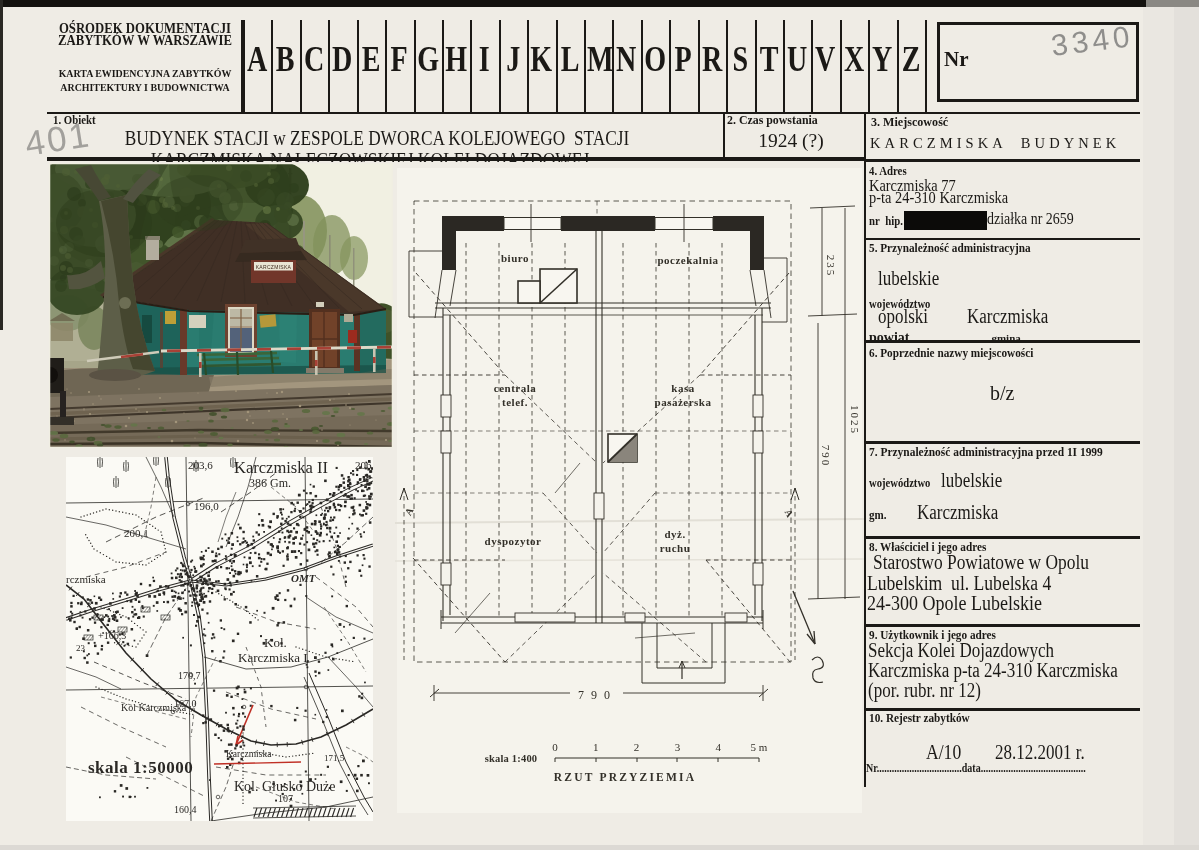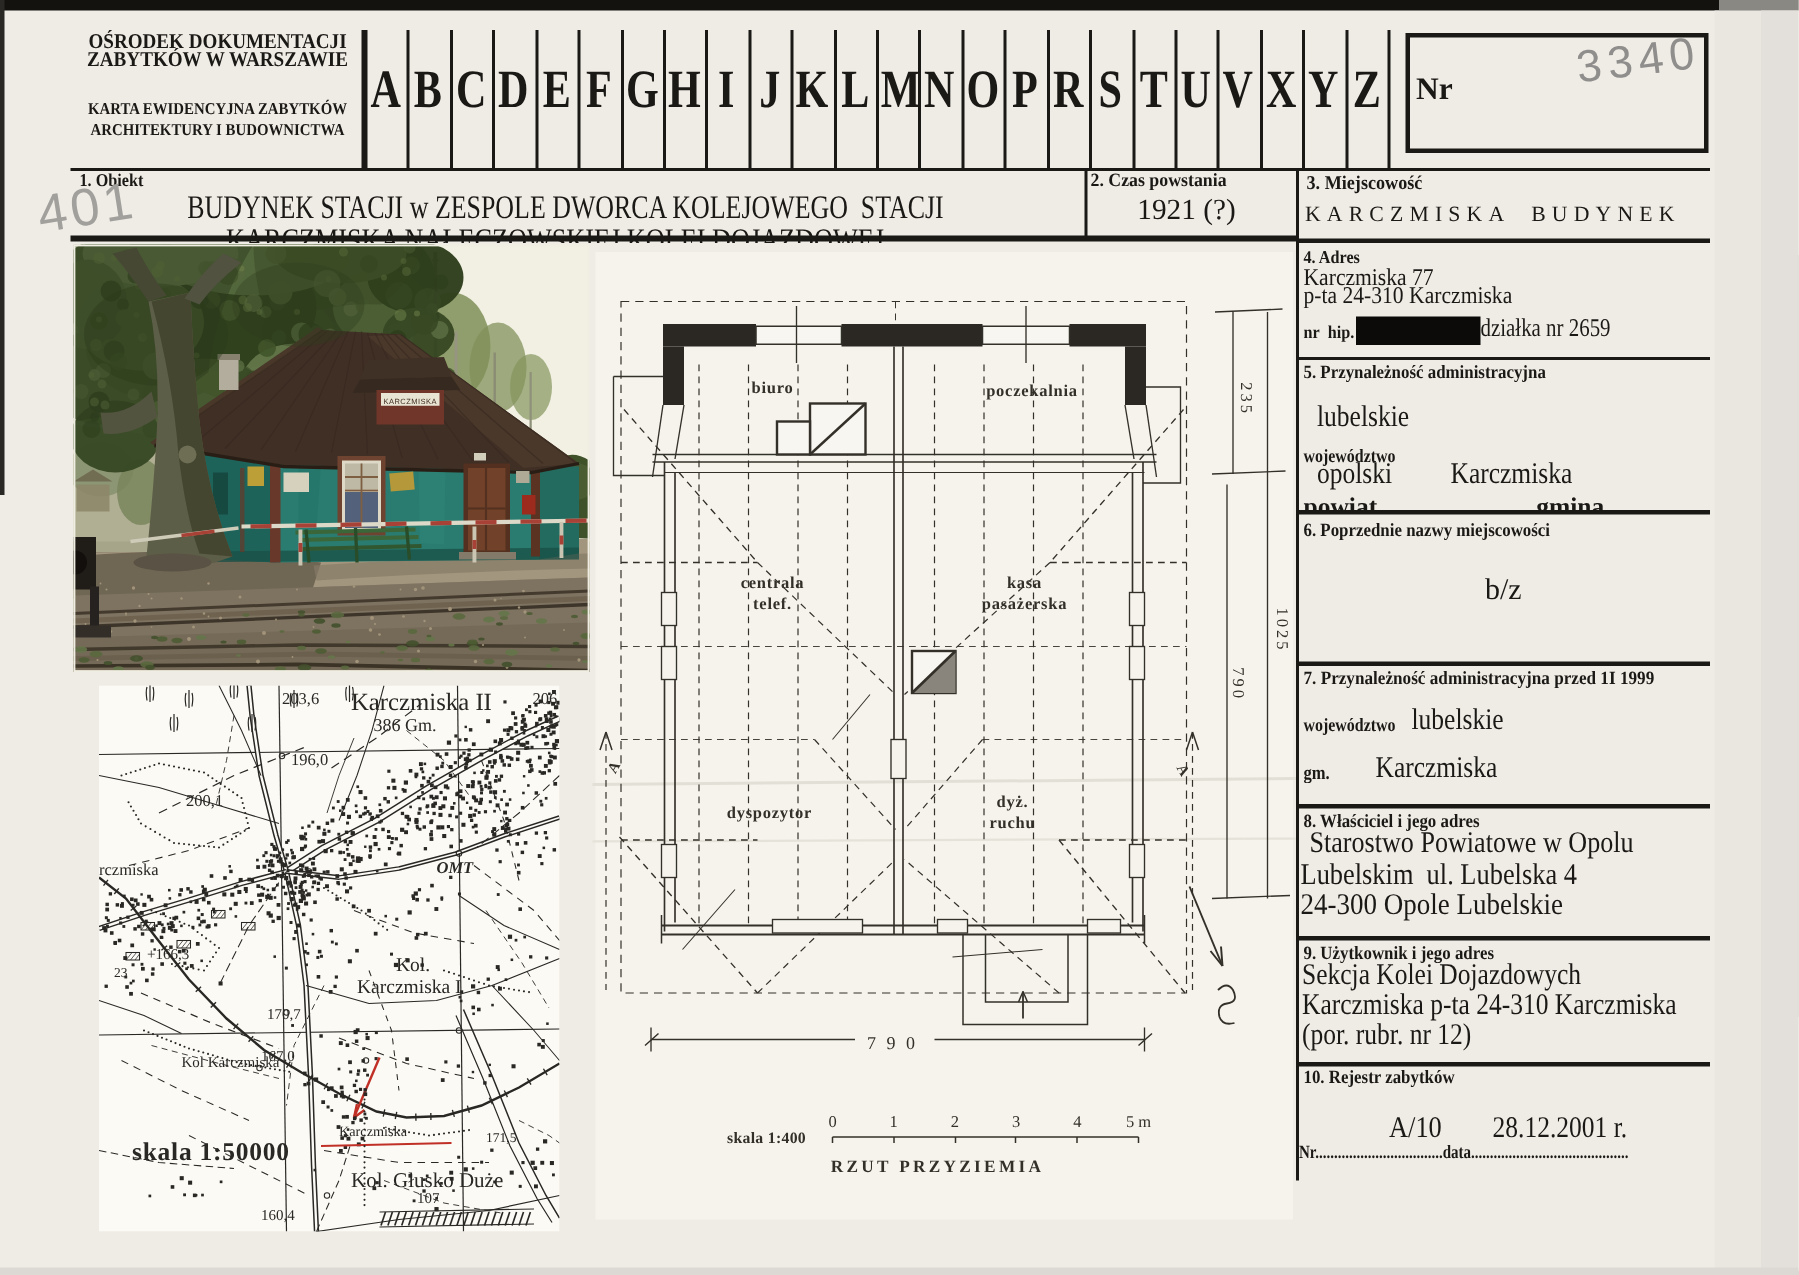--- a/index.html
+++ b/index.html
@@ -84,41 +84,41 @@
 
   <div class="abs lbl sx9" style="left:53px;top:114px;font-size:12px;">1. Obiekt</div>
   <div class="abs" style="left:377px;top:127px;width:0;text-align:center;font-size:22px;"><span style="display:inline-block;transform:translateX(-50%) scaleX(0.785);">BUDYNEK STACJI w ZESPOLE DWORCA KOLEJOWEGO&nbsp; STACJI</span></div>
   <div class="abs" style="left:47px;top:148px;width:676px;height:14px;overflow:hidden;">
       <div style="position:absolute;left:323px;top:1px;width:0;text-align:center;font-size:22px;"><span style="display:inline-block;transform:translateX(-50%) scaleX(0.795);">KARCZMISKA NAŁĘCZOWSKIEJ KOLEI DOJAZDOWEJ</span></div>
     </div>
   <div class="ln" style="left:723px;top:113px;width:2px;height:46px;"></div>
   <div class="ln" style="left:47px;top:157px;width:819px;height:4px;"></div>
 
   <div class="abs lbl" style="left:727px;top:113.5px;font-size:12.5px;transform-origin:0 0;transform:scaleX(0.95);">2. Czas powstania</div>
-  <div class="abs" style="left:791px;top:131px;width:0;text-align:center;font-size:19.5px;"><span style="display:inline-block;transform:translateX(-50%);">1921 (?)</span></div>
+  <div class="abs" style="left:791px;top:131px;width:0;text-align:center;font-size:19.5px;"><span style="display:inline-block;transform:translateX(-50%);">1924 (?)</span></div>
 
   <div class="ln" style="left:864px;top:113px;width:2px;height:674px;"></div>
   <div class="abs lbl" style="left:871px;top:115px;font-size:13px;transform-origin:0 0;transform:scaleX(0.93);">3. Miejscowość</div>
   <div class="abs" style="left:870px;top:136px;font-size:14.5px;letter-spacing:4.1px;word-spacing:7px;">KARCZMISKA BUDYNEK</div>
 
   <div class="ln" style="left:864px;top:159px;width:276px;height:2.5px;"></div>
   <div class="abs lbl sx9" style="left:869px;top:165px;font-size:12px;">4. Adres</div>
   <div class="abs sx9" style="left:869px;top:177.5px;font-size:16px;">Karczmiska 77</div>
   <div class="abs sx9" style="left:869px;top:189.5px;font-size:16px;">p-ta 24-310 Karczmiska</div>
   <div class="abs lbl sx9" style="left:869px;top:215px;font-size:12px;">nr&nbsp; hip.</div>
   <div class="abs" style="left:904px;top:211px;width:83px;height:19px;background:#0c0b09;"></div>
   <div class="abs" style="left:987px;top:209.5px;font-size:17px;transform-origin:0 0;transform:scaleX(0.82);">działka nr 2659</div>
 
   <div class="ln" style="left:864px;top:238px;width:276px;height:2px;"></div>
   <div class="abs lbl sx9" style="left:869px;top:242px;font-size:12.5px;">5. Przynależność administracyjna</div>
   <div class="abs sx" style="left:878px;top:268px;font-size:20px;">lubelskie</div>
   <div class="abs lbl sx" style="left:869px;top:297.5px;font-size:12.5px;">województwo</div>
   <div class="abs sx" style="left:878px;top:306px;font-size:20px;">opolski</div>
   <div class="abs sx" style="left:967px;top:306px;font-size:20px;">Karczmiska</div>
-  <div class="abs" style="left:869px;top:329px;width:271px;height:11px;overflow:hidden;"><span class="lbl" style="font-size:17px;">powiat</span><span style="display:inline-block;width:82px;"></span><span class="lbl" style="font-size:17px;margin-left:24px;">gmina</span></div>
+  <div class="abs" style="left:869px;top:329px;width:271px;height:11px;overflow:hidden;"><span class="lbl" style="font-size:14px;">powiat</span><span style="display:inline-block;width:82px;"></span><span class="lbl" style="font-size:11px;">gmina</span></div>
 
   <div class="ln" style="left:864px;top:340px;width:276px;height:2.5px;"></div>
   <div class="abs lbl sx9" style="left:869px;top:347px;font-size:12.5px;">6. Poprzednie nazwy miejscowości</div>
   <div class="abs" style="left:990px;top:383px;font-size:20px;">b/z</div>
 
   <div class="ln" style="left:864px;top:441px;width:276px;height:2.5px;"></div>
   <div class="abs lbl" style="left:869px;top:446px;font-size:12.5px;transform-origin:0 0;transform:scaleX(0.915);">7. Przynależność administracyjna przed 1I 1999</div>
   <div class="abs lbl sx" style="left:869px;top:477px;font-size:12.5px;">województwo</div>
   <div class="abs sx" style="left:941px;top:470px;font-size:20px;">lubelskie</div>
   <div class="abs lbl sx" style="left:869px;top:508px;font-size:13px;">gm.</div>

